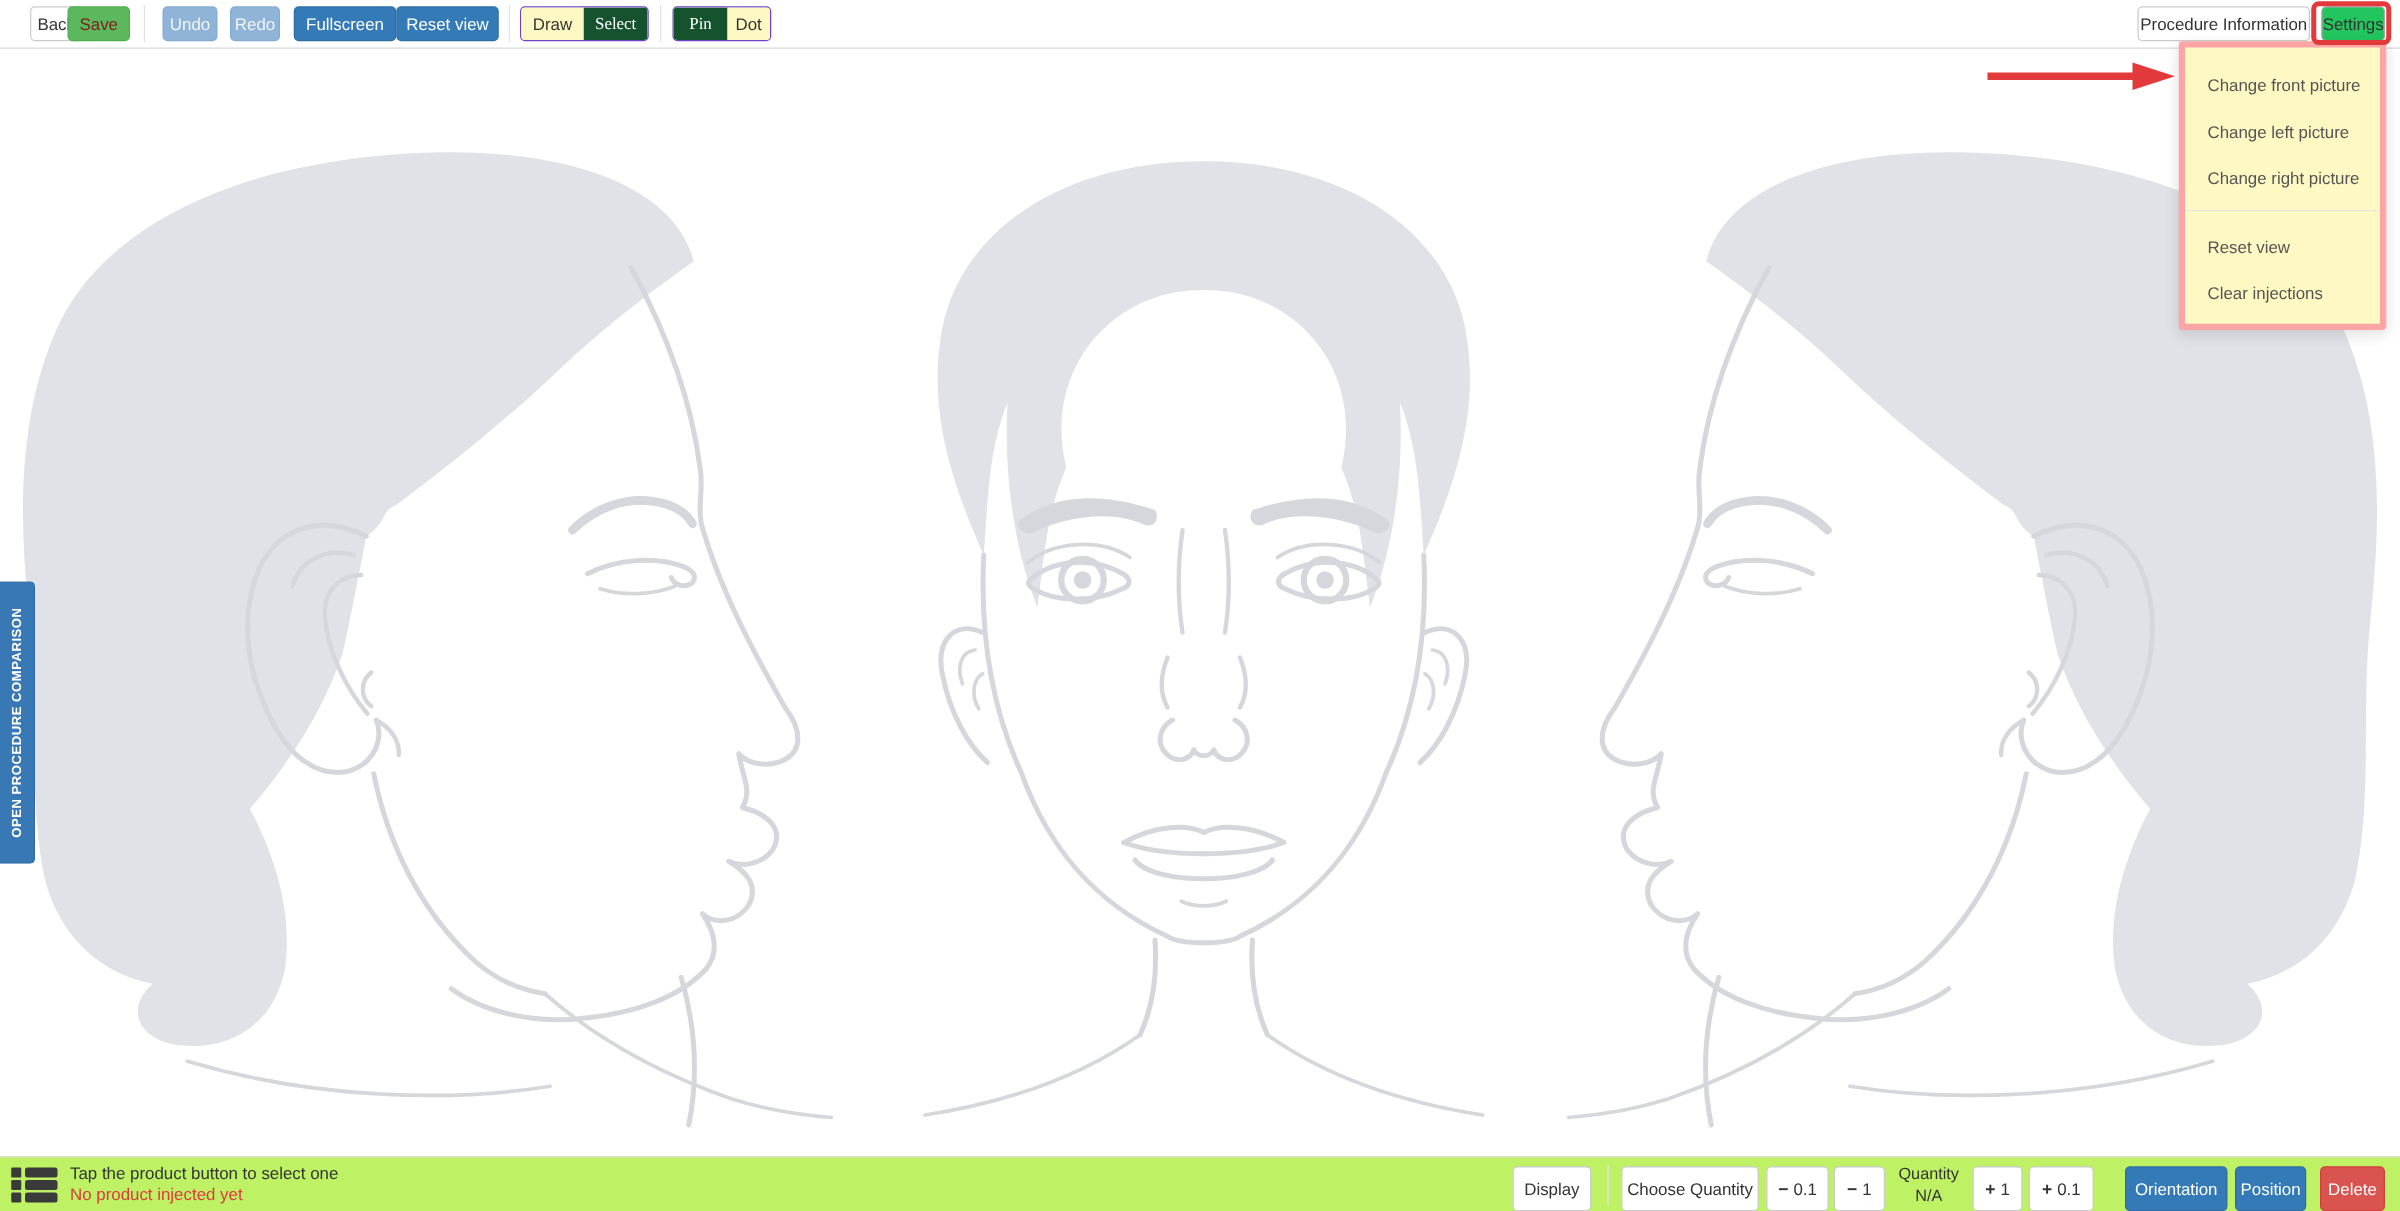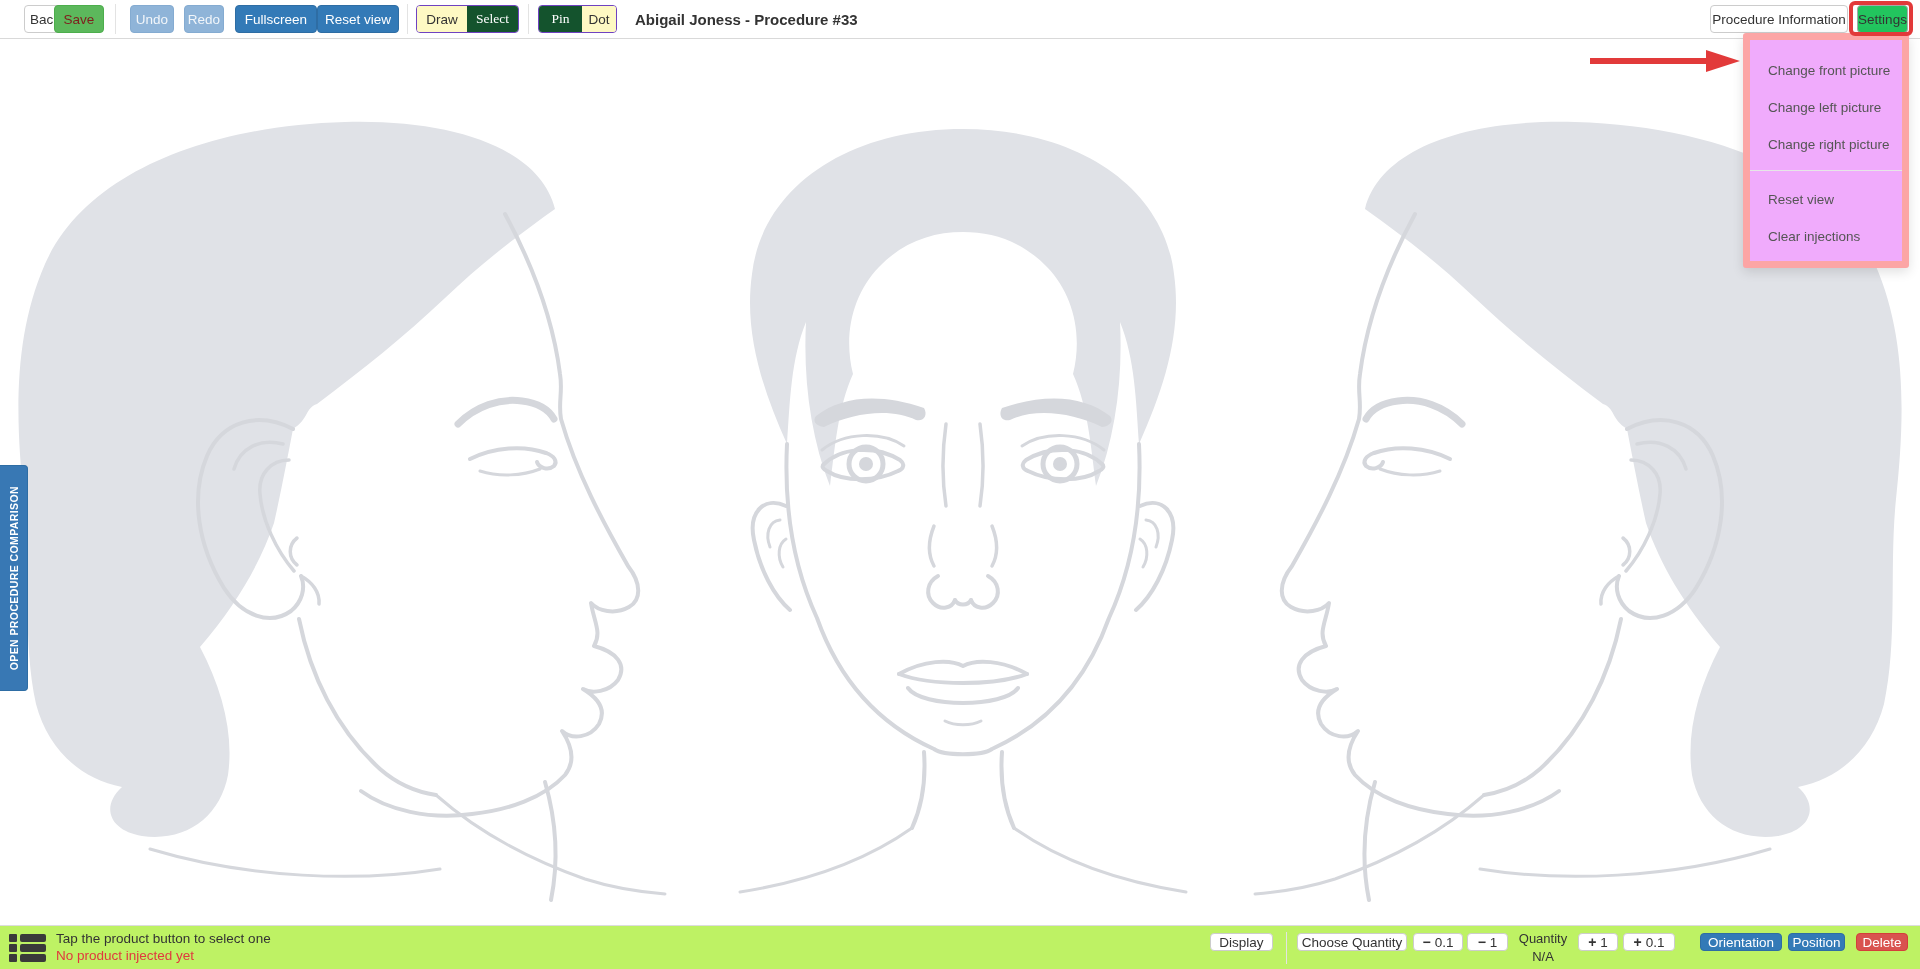--- a/index.html
+++ b/index.html
@@ -39,21 +39,21 @@
     font-size:15px; font-weight:bold; color:#333;
   }
   .settings-btn { background:#22c55e; border-color:#a8a8a8; color:#333; }
   .settings-annotation {
     position:absolute; left:1849px; top:1px; width:64px; height:35px;
     border:4px solid #e23a3a; border-radius:6px; pointer-events:none; z-index:40;
   }
   
   .menu {
     position:absolute; left:1743px; top:33px; width:166px;
-    background:#f0abfc; border:7px solid #fca5a5; border-radius:3px;
+    background:#fef9c3; border:5px solid #fca5a5; border-radius:3px;
     box-shadow:0 4px 12px rgba(0,0,0,.12);
     padding:12px 0 6px 0; z-index:30;
   }
   .menu-item {
     height:37px; display:flex; align-items:center; padding:0 18px;
     font-size:13.5px; color:#555; cursor:pointer; white-space:nowrap;
   }
   .menu-divider { border-top:1px solid #e6e6e6; margin:7px 0 10px 0; }
   
   .arrow-annotation { position:absolute; left:1586px; top:49px; z-index:35; pointer-events:none; }
@@ -72,21 +72,21 @@
   .side-tab span {
     writing-mode:vertical-rl; transform:rotate(180deg);
     color:#fff; font-size:10.5px; font-weight:bold; letter-spacing:.4px; white-space:nowrap;
   }
   
   .footer {
     position:absolute; left:0; bottom:0; width:1920px; height:44px;
     background:#bef264; border-top:1px solid #ddd; z-index:20;
   }
   .f-btn {
-    position:absolute; top:7px; height:18px;
+    position:absolute; top:7px; height:36px;
     display:flex; align-items:center; justify-content:center;
     background:#fff; border:1px solid #ccc; border-radius:4px;
     font-size:13.5px; color:#333; cursor:pointer; white-space:nowrap;text-align:center;
   }
   .f-btn .sign { font-weight:bold; margin-right:4px; font-size:14px; }
   .f-blue { background:#337ab7; border-color:#2e6da4; color:#fff; }
   .f-red  { background:#d9534f; border-color:#d43f3a; color:#fff; }
   .f-sep { position:absolute; top:6px; height:32px; width:1px; background:#e3e3e3; }
   .prod-icon { position:absolute; left:9px; top:8px; width:38px; height:30px; cursor:pointer; }
   .prod-icon .row { display:flex; margin-bottom:2px; }
@@ -113,21 +113,20 @@
   <div class="seg-group" style="left:416px; width:103px;">
     <div class="seg seg-off" style="width:51px;">Draw</div>
     <div class="seg seg-on" style="width:52px;">Select</div>
   </div>
   <div class="topsep" style="left:528px;"></div>
   <div class="seg-group" style="left:538px; width:79px;">
     <div class="seg seg-on" style="width:44px;">Pin</div>
     <div class="seg seg-off" style="width:35px;">Dot</div>
   </div>
 
-  <div class="title">Abigail Joness - Procedure #33</div>
 
   <div class="btn btn-default" style="left:1710px; width:138px;">Procedure Information</div>
   <div class="btn btn-default settings-btn" style="left:1857px; width:51px;">Settings</div>
 </div>
 <div class="settings-annotation"></div>
 
 <div class="canvas">
 
   <div class="face" style="left:0; top:75px;">
     <svg width="670" height="845" viewBox="0 0 670 845">

